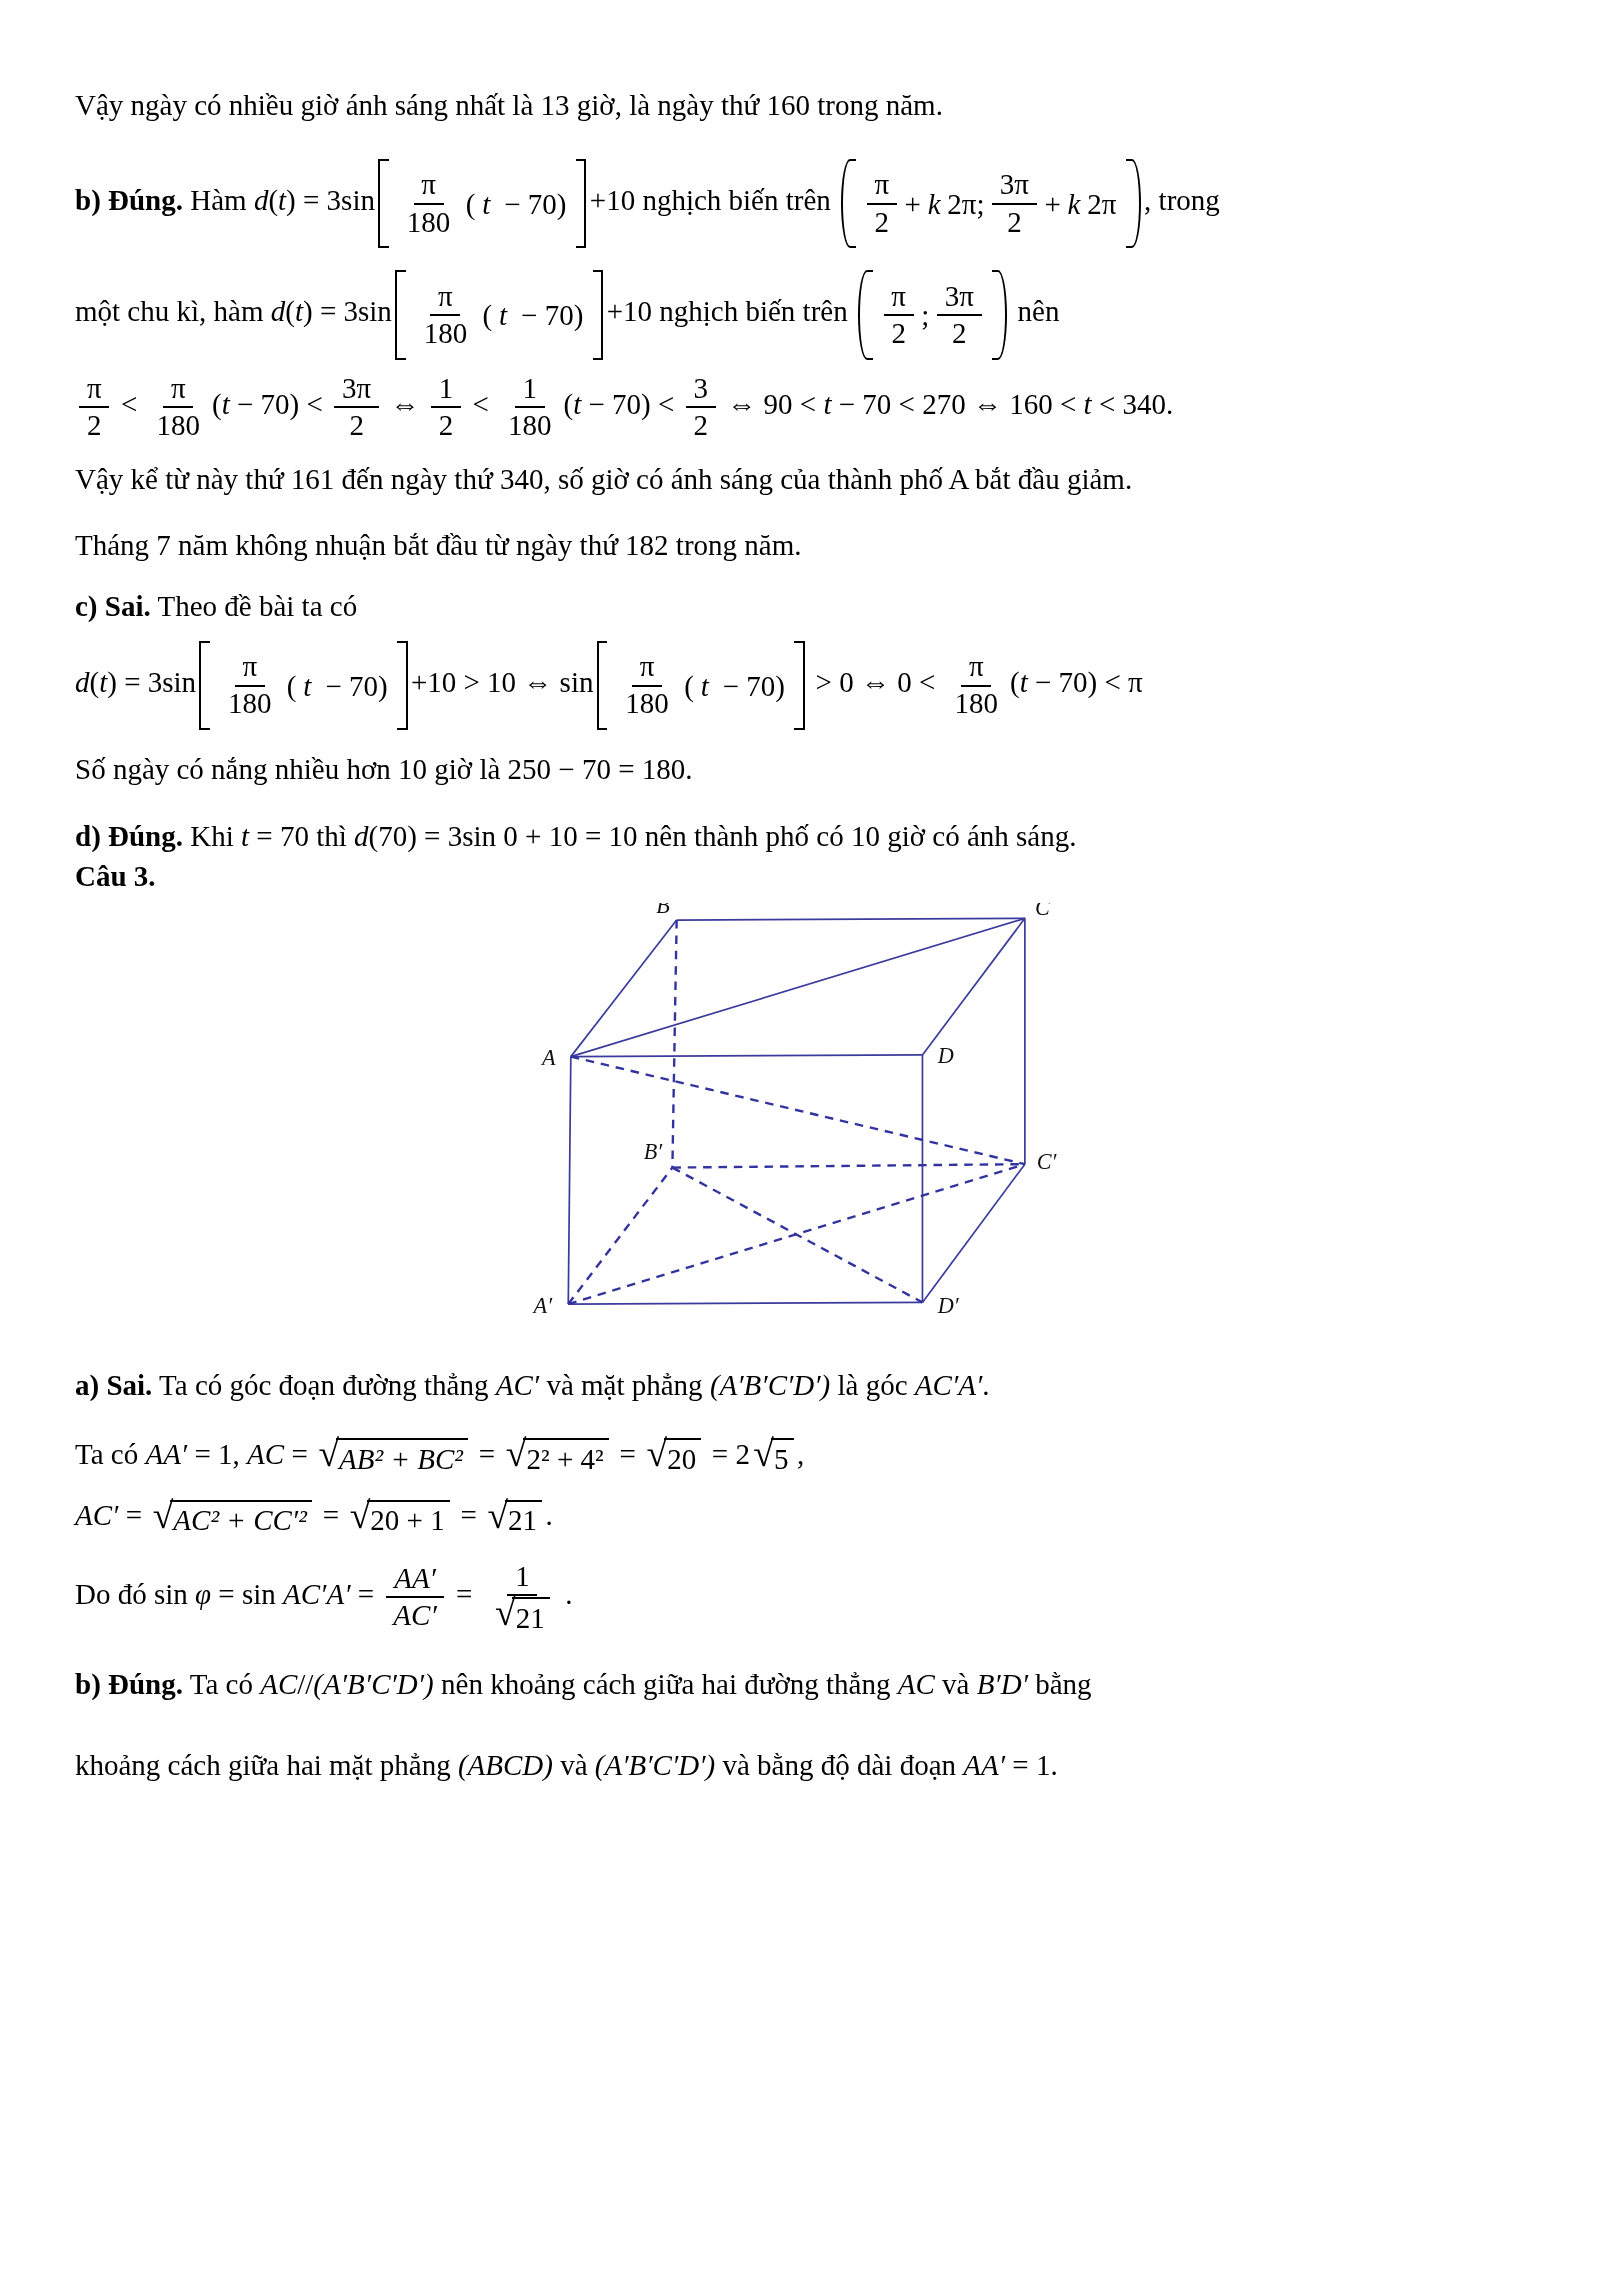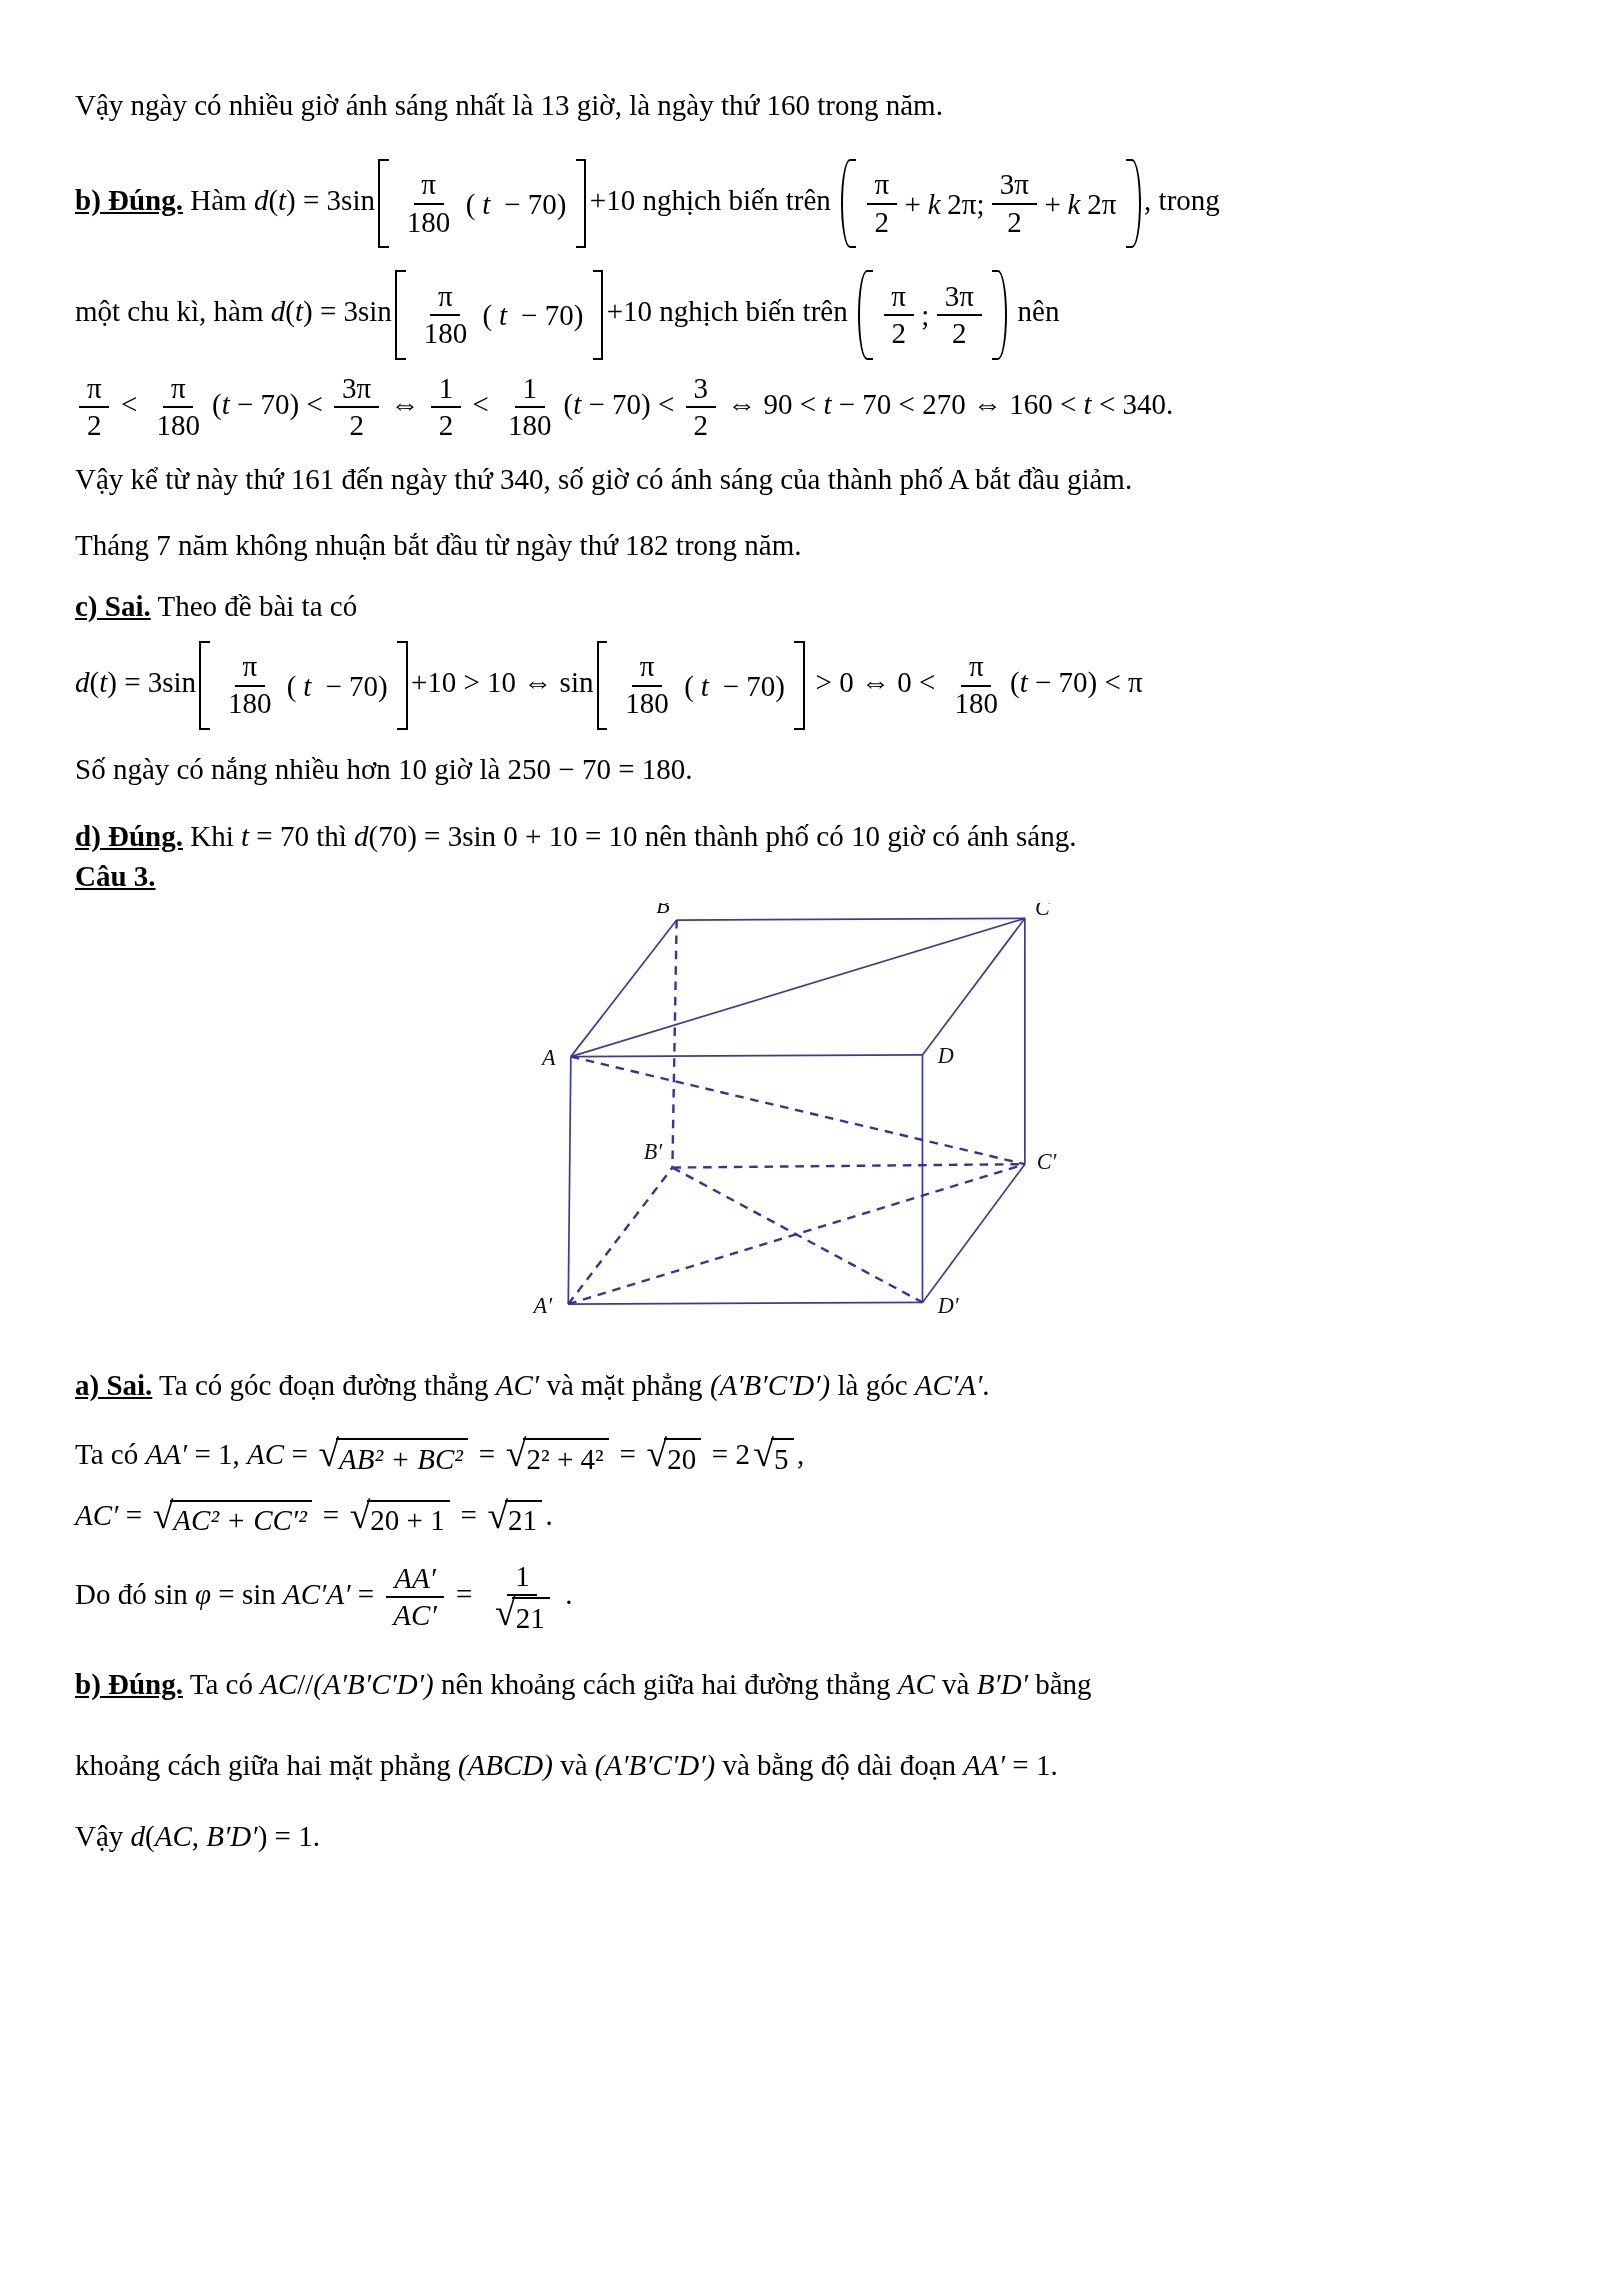--- a/index.html
+++ b/index.html
@@ -4,21 +4,21 @@
 <style>
   html,body{margin:0;padding:0;}
   body{
     width:1623px;height:2295px;background:#ffffff;color:#000;
     font-family:"Liberation Serif","DejaVu Serif",serif;font-size:29px;
   }
   .page{padding:85px 75px 0 75px;}
   .line{line-height:1.38;margin:0;}
   .t{white-space:pre-wrap;}
   .mi{font-style:italic;}
-  .bld{font-weight:bold;text-decoration:underline;}
+  .bld{font-weight:bold;}
   
   .frac{display:inline-flex;flex-direction:column;align-items:center;vertical-align:middle;margin:0 4.3px;text-align:center;line-height:1.15;}
   .frac .num{padding:0 7.7px 0.9px 7.7px;border-bottom:2.1px solid #000;}
   .frac .den{padding:0.9px 7.7px 0 7.7px;}
   
   .sqrt{display:inline-flex;align-items:flex-start;vertical-align:middle;margin:0 3.4px;line-height:1.15;}
   .rsign{font-size:1.3em;line-height:0.85;margin-right:-3.4px;transform:translateY(-0.9px);}
   .rbody{border-top:2.1px solid #000;padding:2.6px 5.1px 0 3.4px;}
   
   .group{display:inline-flex;align-items:center;vertical-align:middle;margin:0 3.4px;}
@@ -207,15 +207,14 @@
         <span class="den mi">AC′</span>
       </span><span class="t"> = </span><span class="frac">
         <span class="num">1</span>
         <span class="den"><span class="sqrt">
             <span class="rsign">√</span>
             <span class="rbody">21</span>
           </span></span>
       </span><span class="t">.</span></div>
   <div class="line" style="margin-bottom:41px;"><span class="t bld">b) Đúng.</span><span class="t"> Ta có </span><span class="t mi">AC</span><span class="t">//</span><span class="t mi">(A′B′C′D′)</span><span class="t"> nên khoảng cách giữa hai đường thẳng </span><span class="t mi">AC</span><span class="t"> và </span><span class="t mi">B′D′</span><span class="t"> bằng</span></div>
   <div class="line" style="margin-bottom:31px;"><span class="t">khoảng cách giữa hai mặt phẳng </span><span class="t mi">(ABCD)</span><span class="t"> và </span><span class="t mi">(A′B′C′D′)</span><span class="t"> và bằng độ dài đoạn </span><span class="t mi">AA′</span><span class="t"> = 1.</span></div>
-  <div class="line"><span class="t">Vậy </span><span class="t mi">d</span><span class="t">(</span><span class="t mi">AC</span><span class="t">, </span><span class="t mi">B′D′</span><span class="t">) = 1.</span></div>
 </div>
 
 
 </body></html>

